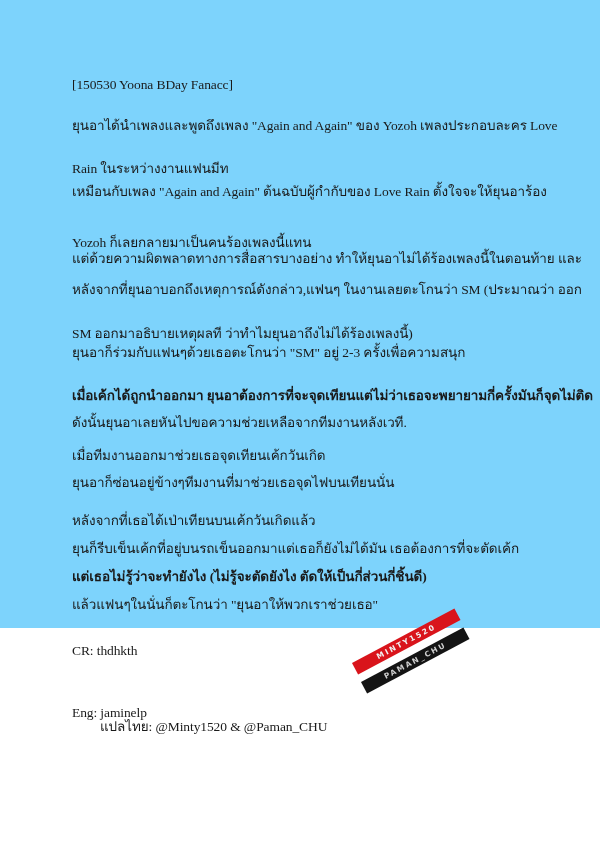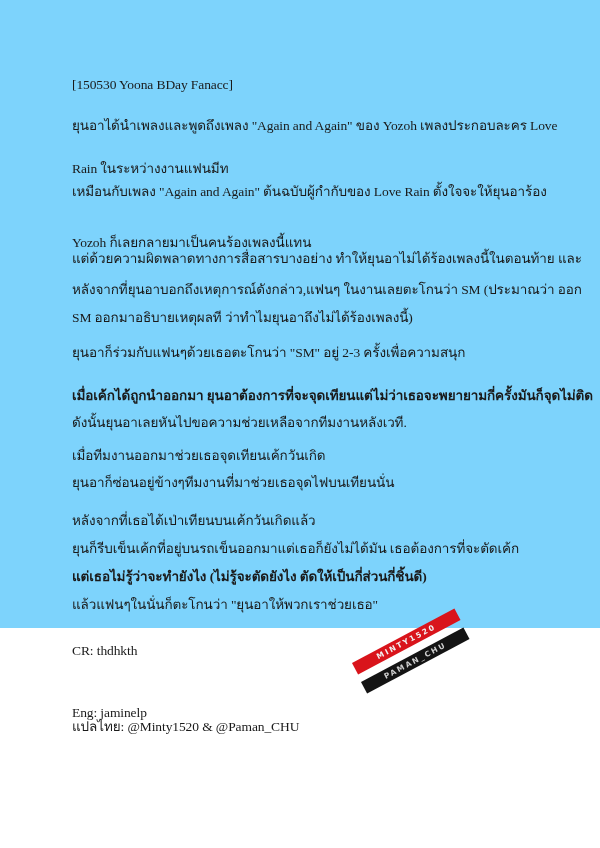--- a/index.html
+++ b/index.html
@@ -70,36 +70,36 @@
   <div class="line" style="top:76px;">[150530 Yoona BDay Fanacc]</div>
 
   <div class="line" style="top:117px;">ยุนอาได้นำเพลงและพูดถึงเพลง "Again and Again" ของ Yozoh เพลงประกอบละคร Love</div>
   <div class="line" style="top:160px;">Rain ในระหว่างงานแฟนมีท</div>
 
   <div class="line" style="top:183px;">เหมือนกับเพลง "Again and Again" ต้นฉบับผู้กำกับของ Love Rain ตั้งใจจะให้ยุนอาร้อง</div>
   <div class="line" style="top:209px;margin-top:41px;">แต่ด้วยความผิดพลาดทางการสื่อสารบางอย่าง ทำให้ยุนอาไม่ได้ร้องเพลงนี้ในตอนท้าย และ</div>
   <div class="line" style="top:234px;">Yozoh ก็เลยกลายมาเป็นคนร้องเพลงนี้แทน</div>
 
   <div class="line" style="top:281px;">หลังจากที่ยุนอาบอกถึงเหตุการณ์ดังกล่าว,แฟนๆ ในงานเลยตะโกนว่า SM (ประมาณว่า ออก</div>
-  <div class="line" style="top:309px;">SM ออกมาอธิบายเหตุผลที ว่าทำไมยุนอาถึงไม่ได้ร้องเพลงนี้)</div>
+  <div class="line" style="top:325px;">SM ออกมาอธิบายเหตุผลที ว่าทำไมยุนอาถึงไม่ได้ร้องเพลงนี้)</div>
 
   <div class="line" style="top:344px;">ยุนอาก็ร่วมกับแฟนๆด้วยเธอตะโกนว่า "SM" อยู่ 2-3 ครั้งเพื่อความสนุก</div>
 
   <div class="line" style="top:387px;font-weight:bold;">เมื่อเค้กได้ถูกนำออกมา ยุนอาต้องการที่จะจุดเทียนแต่ไม่ว่าเธอจะพยายามกี่ครั้งมันก็จุดไม่ติด</div>
   <div class="line" style="top:414px;">ดังนั้นยุนอาเลยหันไปขอความช่วยเหลือจากทีมงานหลังเวที.</div>
   <div class="line" style="top:474px;">ยุนอาก็ซ่อนอยู่ข้างๆทีมงานที่มาช่วยเธอจุดไฟบนเทียนนั่น</div>
   <div class="line" style="top:447px;">เมื่อทีมงานออกมาช่วยเธอจุดเทียนเค้กวันเกิด</div>
 
   <div class="line" style="top:512px;text-align:right;">หลังจากที่เธอได้เป่าเทียนบนเค้กวันเกิดแล้ว</div>
   <div class="line" style="top:540px;">ยุนก็รีบเข็นเค้กที่อยู่บนรถเข็นออกมาแต่เธอก็ยังไม่ได้มัน เธอต้องการที่จะตัดเค้ก</div>
   <div class="line" style="top:568px;font-weight:bold;">แต่เธอไม่รู้ว่าจะทำยังไง (ไม่รู้จะตัดยังไง ตัดให้เป็นกี่ส่วนกี่ชิ้นดี)</div>
   <div class="line" style="top:596px;">แล้วแฟนๆในนั่นก็ตะโกนว่า "ยุนอาให้พวกเราช่วยเธอ"</div>
 
   <div class="line" style="top:642px;">CR: thdhkth</div>
   <div class="line" style="top:704px;">Eng: jaminelp</div>
-  <div class="line" style="top:718px;">แปลไทย: @Minty1520 &amp; @Paman_CHU</div>
+  <div class="line" style="top:718px;margin-left:28px;">แปลไทย: @Minty1520 &amp; @Paman_CHU</div>
 
   <div class="watermark">
     <div class="band red">MINTY1520</div>
     <div class="band black">PAMAN_CHU</div>
   </div>
 
 </div>
 
 </body></html>

